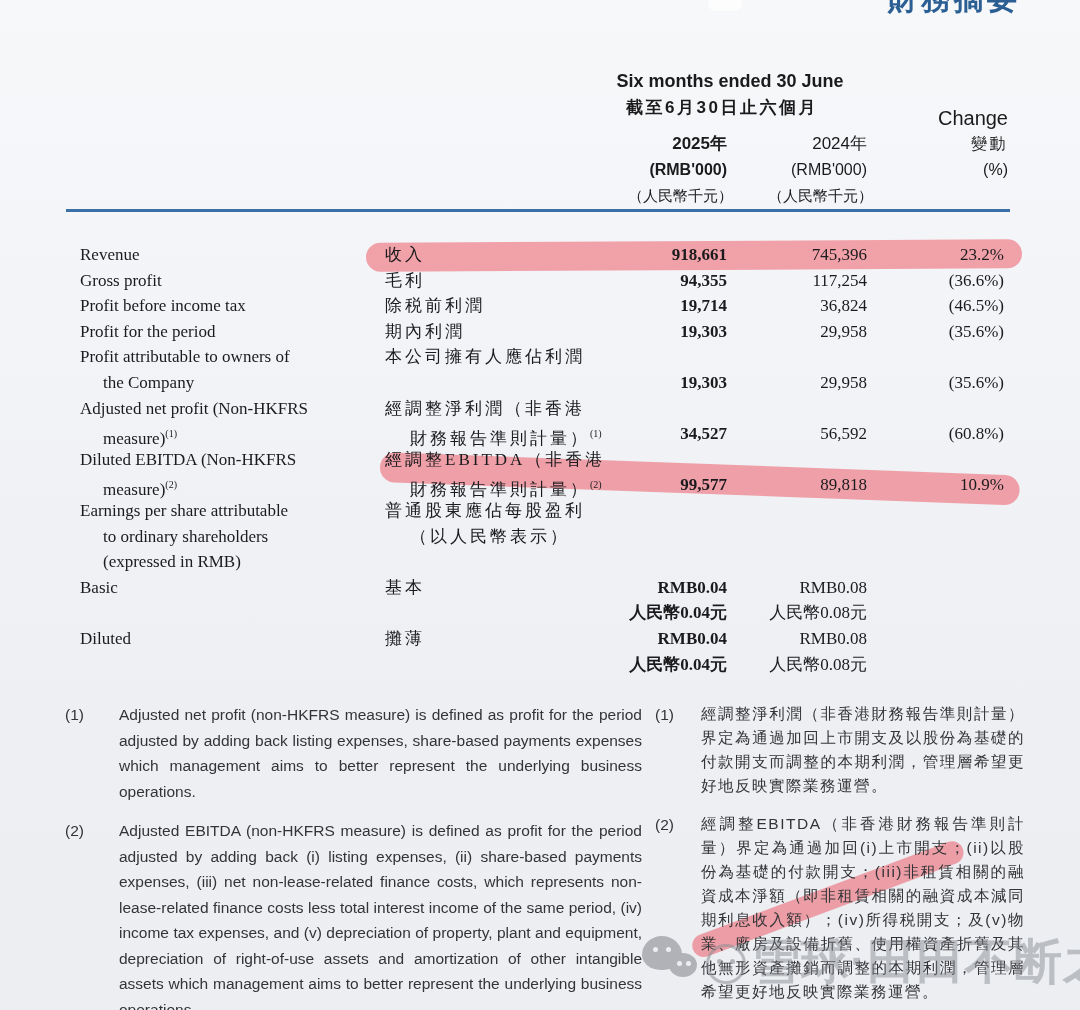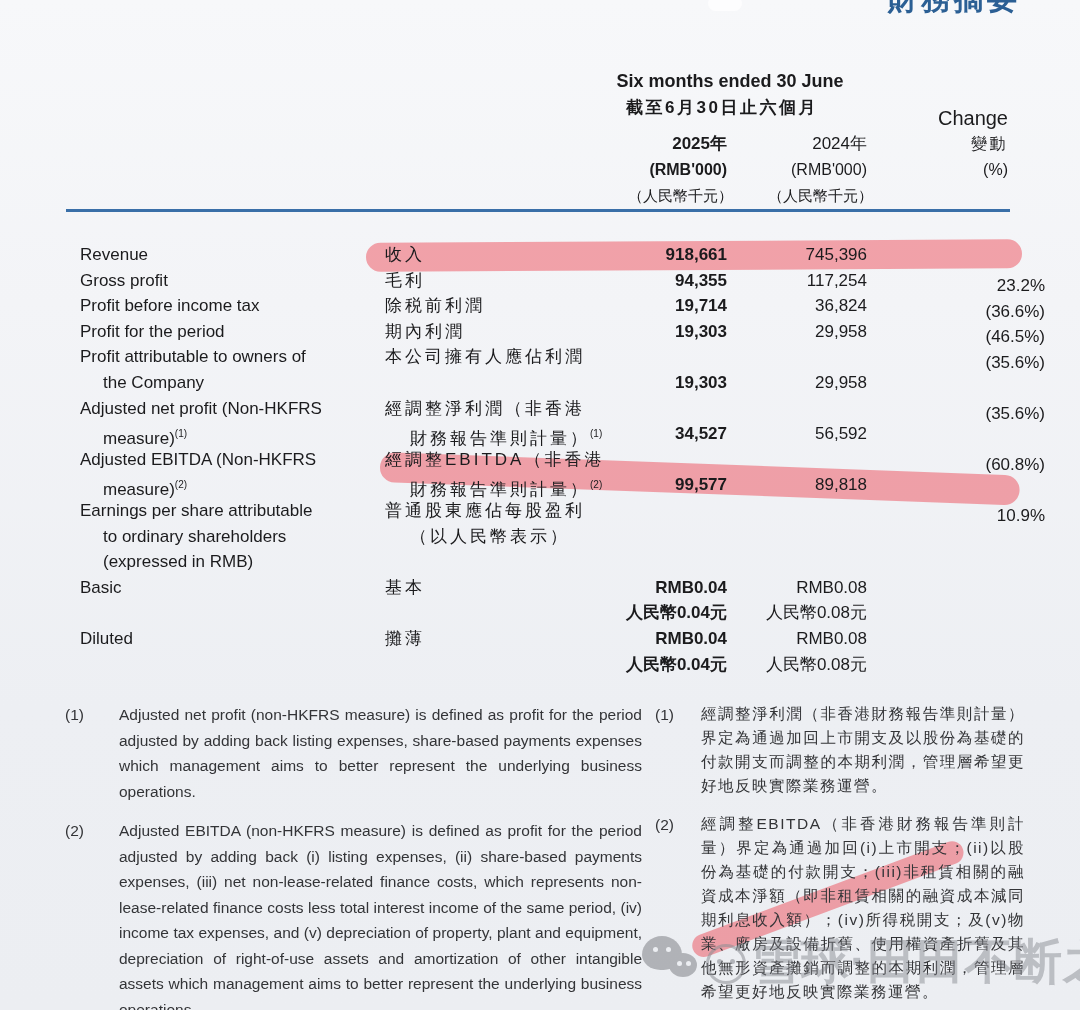--- a/index.html
+++ b/index.html
@@ -42,30 +42,30 @@
 
   
   .hl { position:absolute; background:rgba(235,45,60,0.42); }
   .hl-revenue { left:366px; top:241px; width:656px; height:29px; border-radius:15px; transform:rotate(-0.3deg); }
   .hl-ebitda  { left:380px; top:452px; width:640px; height:30px; border-radius:15px;
                 transform:rotate(2.1deg); transform-origin:left center; }
   .hl-note    { left:693px; top:938px; width:288px; height:23px; border-radius:12px;
                 transform:rotate(-20.5deg); transform-origin:left center; }
 
   
-  .tbody { position:absolute; left:0; top:242px; width:1080px; }
+  .tbody { position:absolute; left:0; top:242px; width:1080px;font-family:Liberation Serif, serif; }
   .trow { position:relative; height:25.6px; }
   .c { position:absolute; line-height:25.6px; font-size:17px; white-space:nowrap; }
   .en  { left:80px; }
   .en.ind { left:103px; }
   .zh  { left:385px; letter-spacing:3px; }
   .zh.zind { left:410px; }
   .v25 { left:570px; width:157px; text-align:right; font-weight:bold; }
   .v24 { left:740px; width:127px; text-align:right; }
-  .chg { left:913px; width:132px; text-align:right;margin-top:31px; }
+  .chg { left:872px; width:132px; text-align:right; }
   sup { font-size:10px; letter-spacing:0; }
 
   
   .fncol { position:absolute; top:702px; font-size:15.5px; color:#333437; }
   .fn-left  { left:65px;  width:577px; }
   .fn-right { left:655px; width:370px; }
   .fnote { display:flex; align-items:flex-start; }
   .fnote + .fnote { margin-top:14px; }
   .fnum { flex:0 0 54px; line-height:25.5px; }
   .fn-right .fnum { flex:0 0 46px; }
@@ -163,21 +163,21 @@
       <span class="c zh">經調整淨利潤（非香港</span>
     </div>
     <div class="trow">
       <span class="c en ind"><span>measure)</span><sup>(1)</sup></span>
       <span class="c zh zind"><span>財務報告準則計量）</span><sup>(1)</sup></span>
       <span class="c v25">34,527</span>
       <span class="c v24">56,592</span>
       <span class="c chg">(60.8%)</span>
     </div>
     <div class="trow">
-      <span class="c en">Adjusted EBITDA (Non-HKFRS</span>
+      <span class="c en">Diluted EBITDA (Non-HKFRS</span>
       <span class="c zh">經調整EBITDA（非香港</span>
     </div>
     <div class="trow">
       <span class="c en ind"><span>measure)</span><sup>(2)</sup></span>
       <span class="c zh zind"><span>財務報告準則計量）</span><sup>(2)</sup></span>
       <span class="c v25">99,577</span>
       <span class="c v24">89,818</span>
       <span class="c chg">10.9%</span>
     </div>
     <div class="trow">

